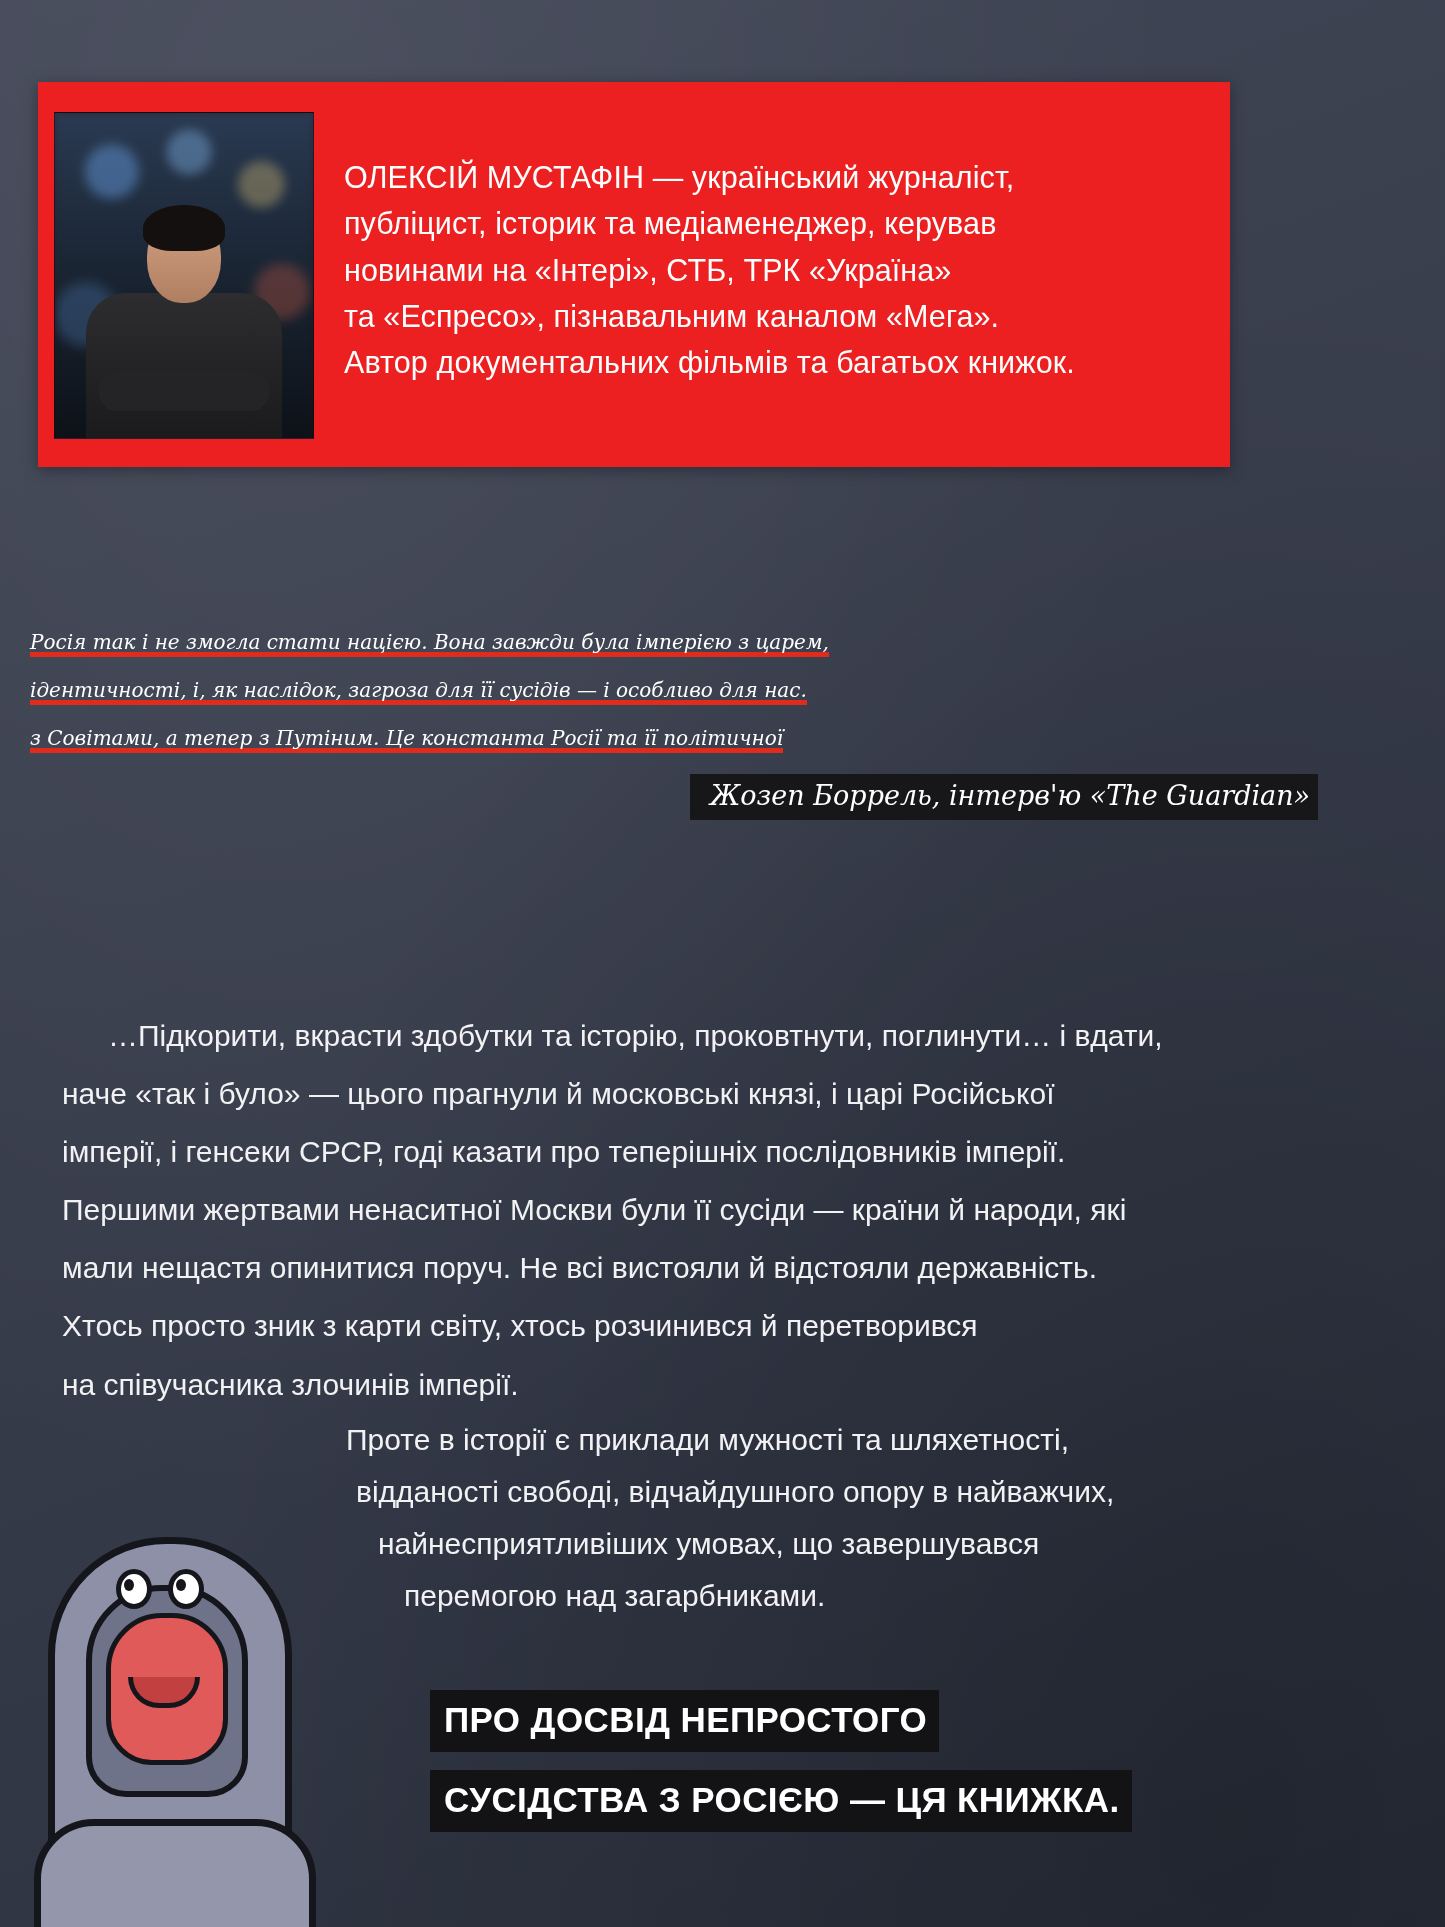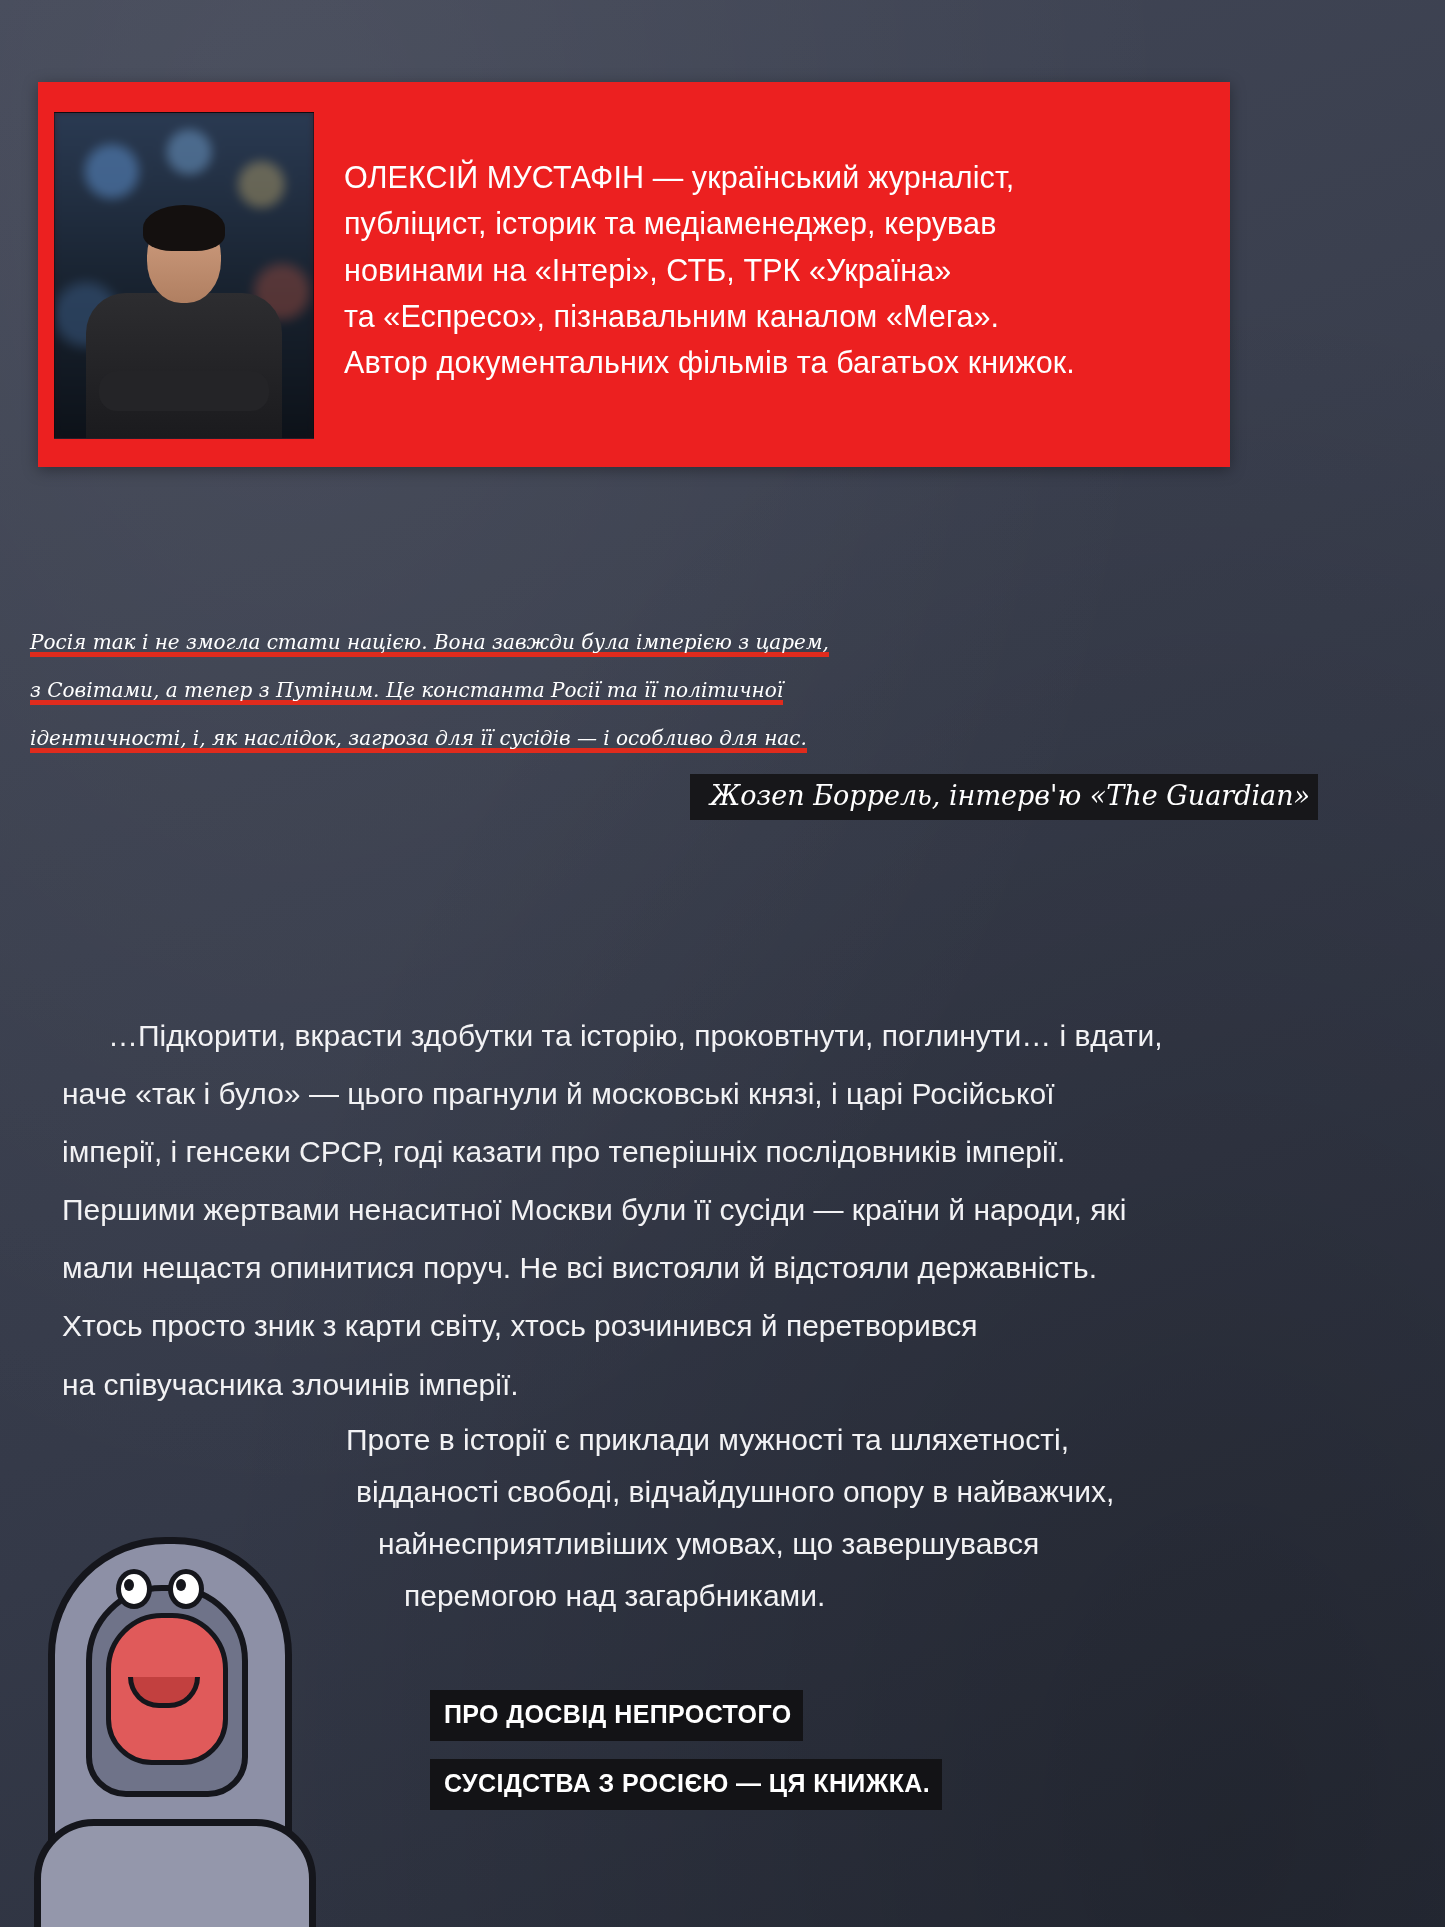--- a/index.html
+++ b/index.html
@@ -185,21 +185,21 @@
     position: absolute;
     left: 430px;
     top: 1690px;
   }
   .tag-line {
     display: block;
     width: fit-content;
     background: #131316;
     color: #ffffff;
     font-weight: bold;
-    font-size: 25px;
+    font-size: 35px;
     letter-spacing: 0.4px;
     padding: 10px 12px 12px 14px;
     margin-bottom: 18px;
     white-space: nowrap;
   }
 
   
   .figure {
     position: absolute;
     left: 40px;
@@ -299,22 +299,22 @@
       <div>ОЛЕКСІЙ МУСТАФІН — український журналіст,</div>
       <div>публіцист, історик та медіаменеджер, керував</div>
       <div>новинами на «Інтері», СТБ, ТРК «Україна»</div>
       <div>та «Еспресо», пізнавальним каналом «Мега».</div>
       <div>Автор документальних фільмів та багатьох книжок.</div>
     </div>
   </div>
 
   <div class="epigraph">
     <span class="epi-line">Росія так і не змогла стати нацією. Вона завжди була імперією з царем,</span>
+    <span class="epi-line">ідентичності, і, як наслідок, загроза для її сусідів — і особливо для нас.</span>
     <span class="epi-line">з Совітами, а тепер з Путіним. Це константа Росії та її політичної</span>
-    <span class="epi-line">ідентичності, і, як наслідок, загроза для її сусідів — і особливо для нас.</span>
     <span class="epi-source">Жозеп Боррель, інтерв'ю «The Guardian»</span>
   </div>
 
   <div class="body-text">
     <p class="indent-1">…Підкорити, вкрасти здобутки та історію, проковтнути, поглинути… і вдати,</p>
     <p>наче «так і було» — цього прагнули й московські князі, і царі Російської</p>
     <p>імперії, і генсеки СРСР, годі казати про теперішніх послідовників імперії.</p>
     <p>Першими жертвами ненаситної Москви були її сусіди — країни й народи, які</p>
     <p>мали нещастя опинитися поруч. Не всі вистояли й відстояли державність.</p>
     <p>Хтось просто зник з карти світу, хтось розчинився й перетворився</p>

